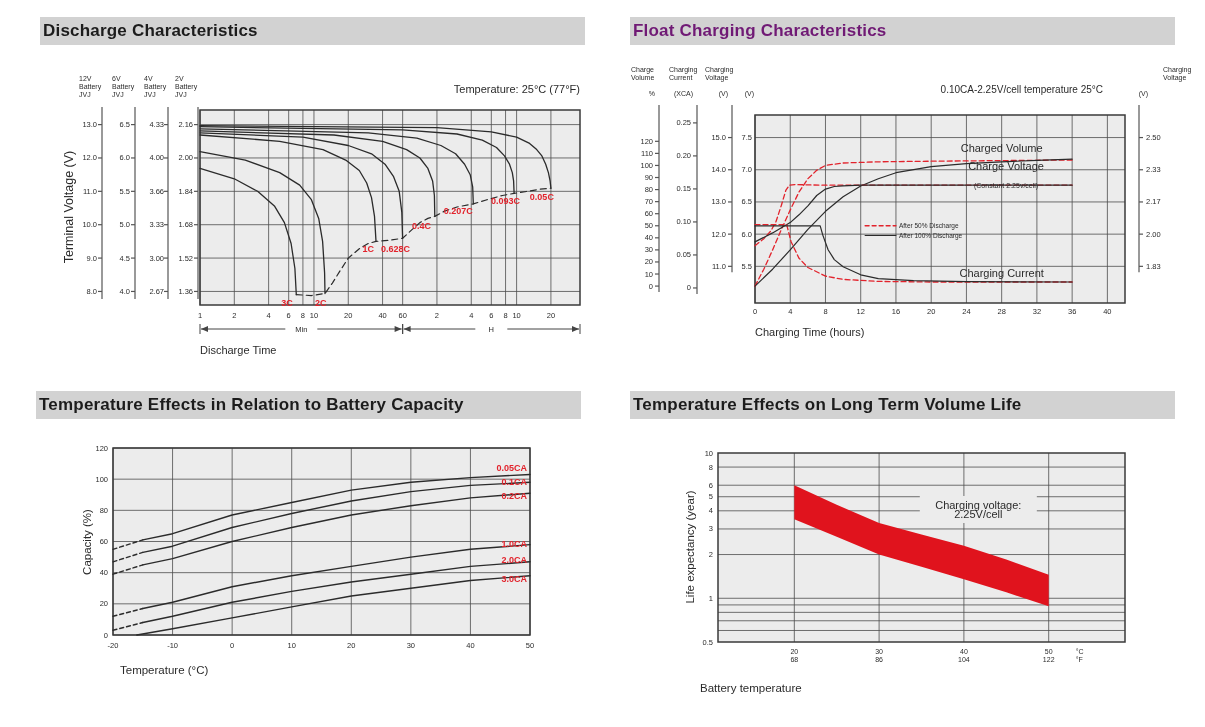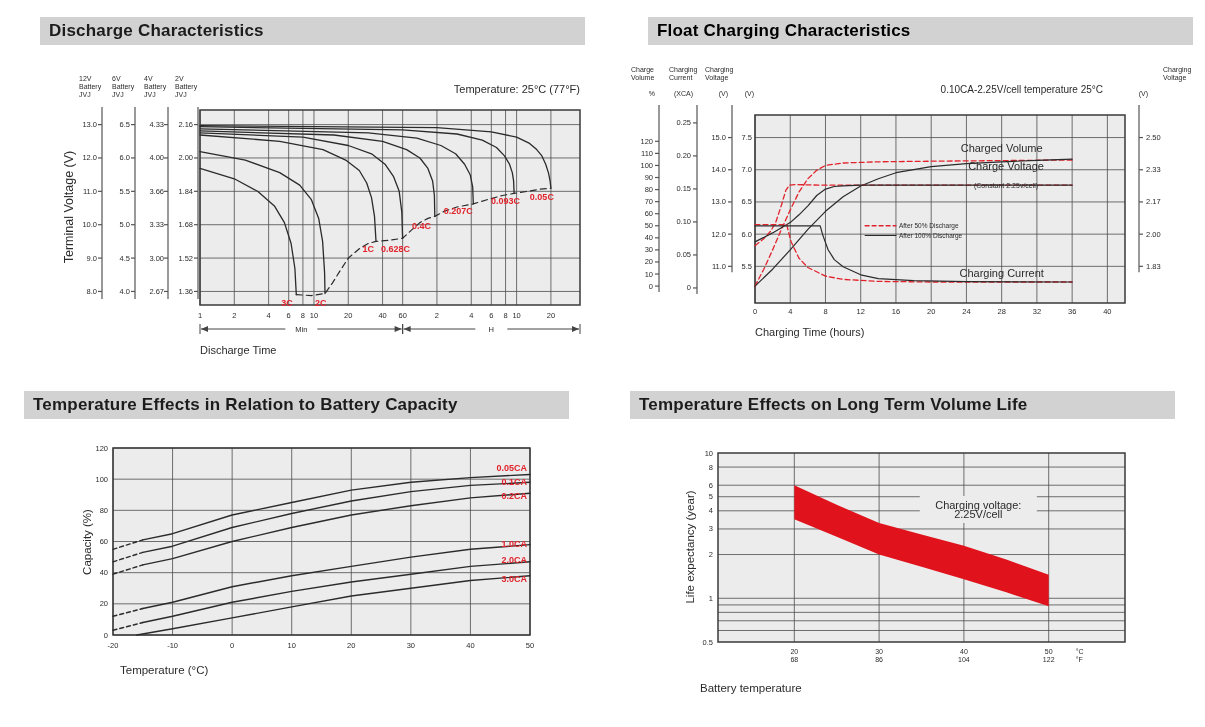--- a/index.html
+++ b/index.html
@@ -1,30 +1,30 @@
 <!DOCTYPE html>
 <html><head>
 <meta charset="utf-8">
 <style>
   html,body{margin:0;padding:0;background:#ffffff;}
   .page{position:relative;width:1205px;height:727px;background:#ffffff;overflow:hidden;
         font-family:"Liberation Sans",sans-serif;}
   .title-bar{position:absolute;height:28px;width:545px;background:#d2d2d2;
-             box-sizing:border-box;padding-left:9px;line-height:28px;
+             box-sizing:border-box;padding-left:3px;line-height:28px;
              font-size:17px;font-weight:bold;color:#1c1c1c;letter-spacing:0.2px;}
   svg.chart{position:absolute;}
   svg text{font-family:"Liberation Sans",sans-serif;}
 </style>
 </head>
 <body>
 
 <div class="page">
   <div class="title-bar" style="left: 40px; top: 17px; background: rgb(210, 210, 210); color: rgb(28, 28, 28);">Discharge Characteristics</div>
-  <div class="title-bar" style="left: 648px; top: 17px; background: rgb(210, 210, 210); color: #000000;">Float Charging Characteristics</div>
-  <div class="title-bar" style="left: 24px; top: 391px; background: rgb(210, 210, 210); color: rgb(28, 28, 28);">Temperature Effects in Relation to Battery Capacity</div>
+  <div class="title-bar" style="left: 630px; top: 17px; background: rgb(210, 210, 210); color: #701a75;">Float Charging Characteristics</div>
+  <div class="title-bar" style="left: 36px; top: 391px; background: rgb(210, 210, 210); color: rgb(28, 28, 28);">Temperature Effects in Relation to Battery Capacity</div>
   <div class="title-bar" style="left: 630px; top: 391px; background: rgb(210, 210, 210); color: rgb(28, 28, 28);">Temperature Effects on Long Term Volume Life</div>
 
   <svg class="chart" id="c1" style="left:35px;top:55px" width="570" height="330">
       <rect x="165" y="55" width="380" height="195" fill="#ececec"></rect>
       <g>
         <line x1="165" y1="55" x2="165" y2="250" stroke="#4d4d4d" stroke-width="0.8"></line>
         <line x1="199.3058884271012" y1="55" x2="199.3058884271012" y2="250" stroke="#4d4d4d" stroke-width="0.8"></line>
         <line x1="233.6117768542024" y1="55" x2="233.6117768542024" y2="250" stroke="#4d4d4d" stroke-width="0.8"></line>
         <line x1="253.67943513798048" y1="55" x2="253.67943513798048" y2="250" stroke="#4d4d4d" stroke-width="0.8"></line>
         <line x1="267.9176652813036" y1="55" x2="267.9176652813036" y2="250" stroke="#4d4d4d" stroke-width="0.8"></line>

